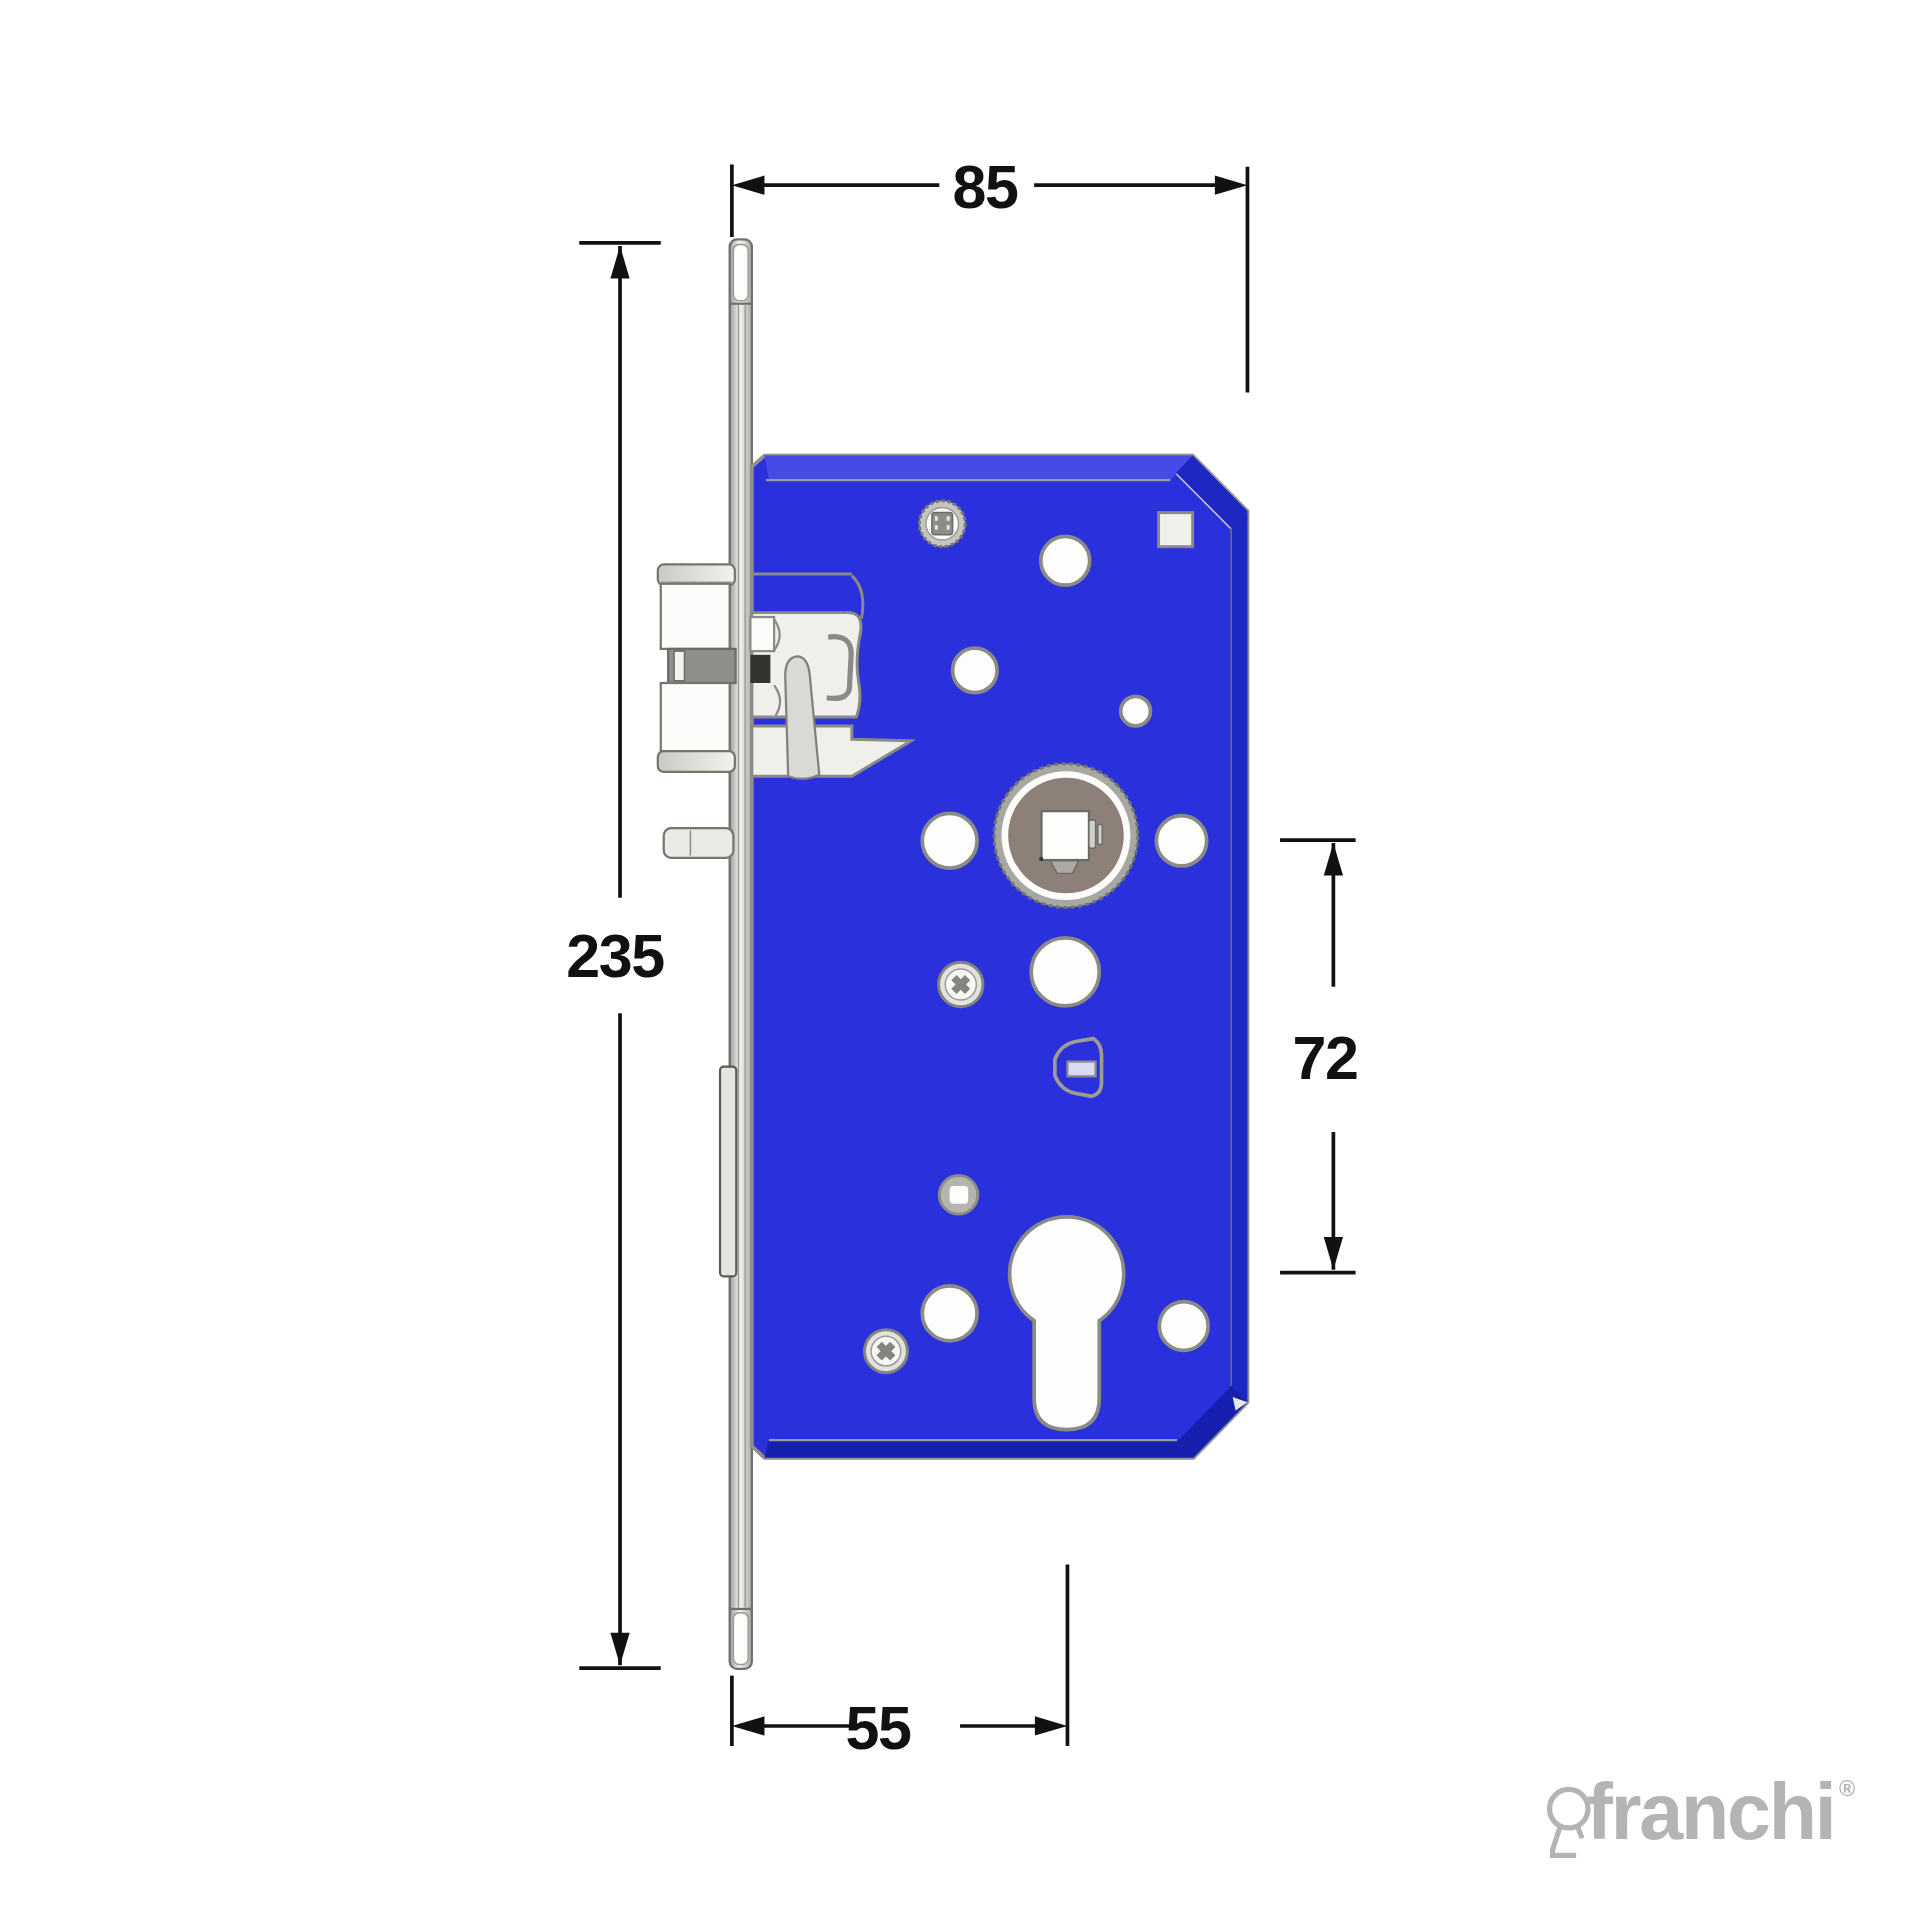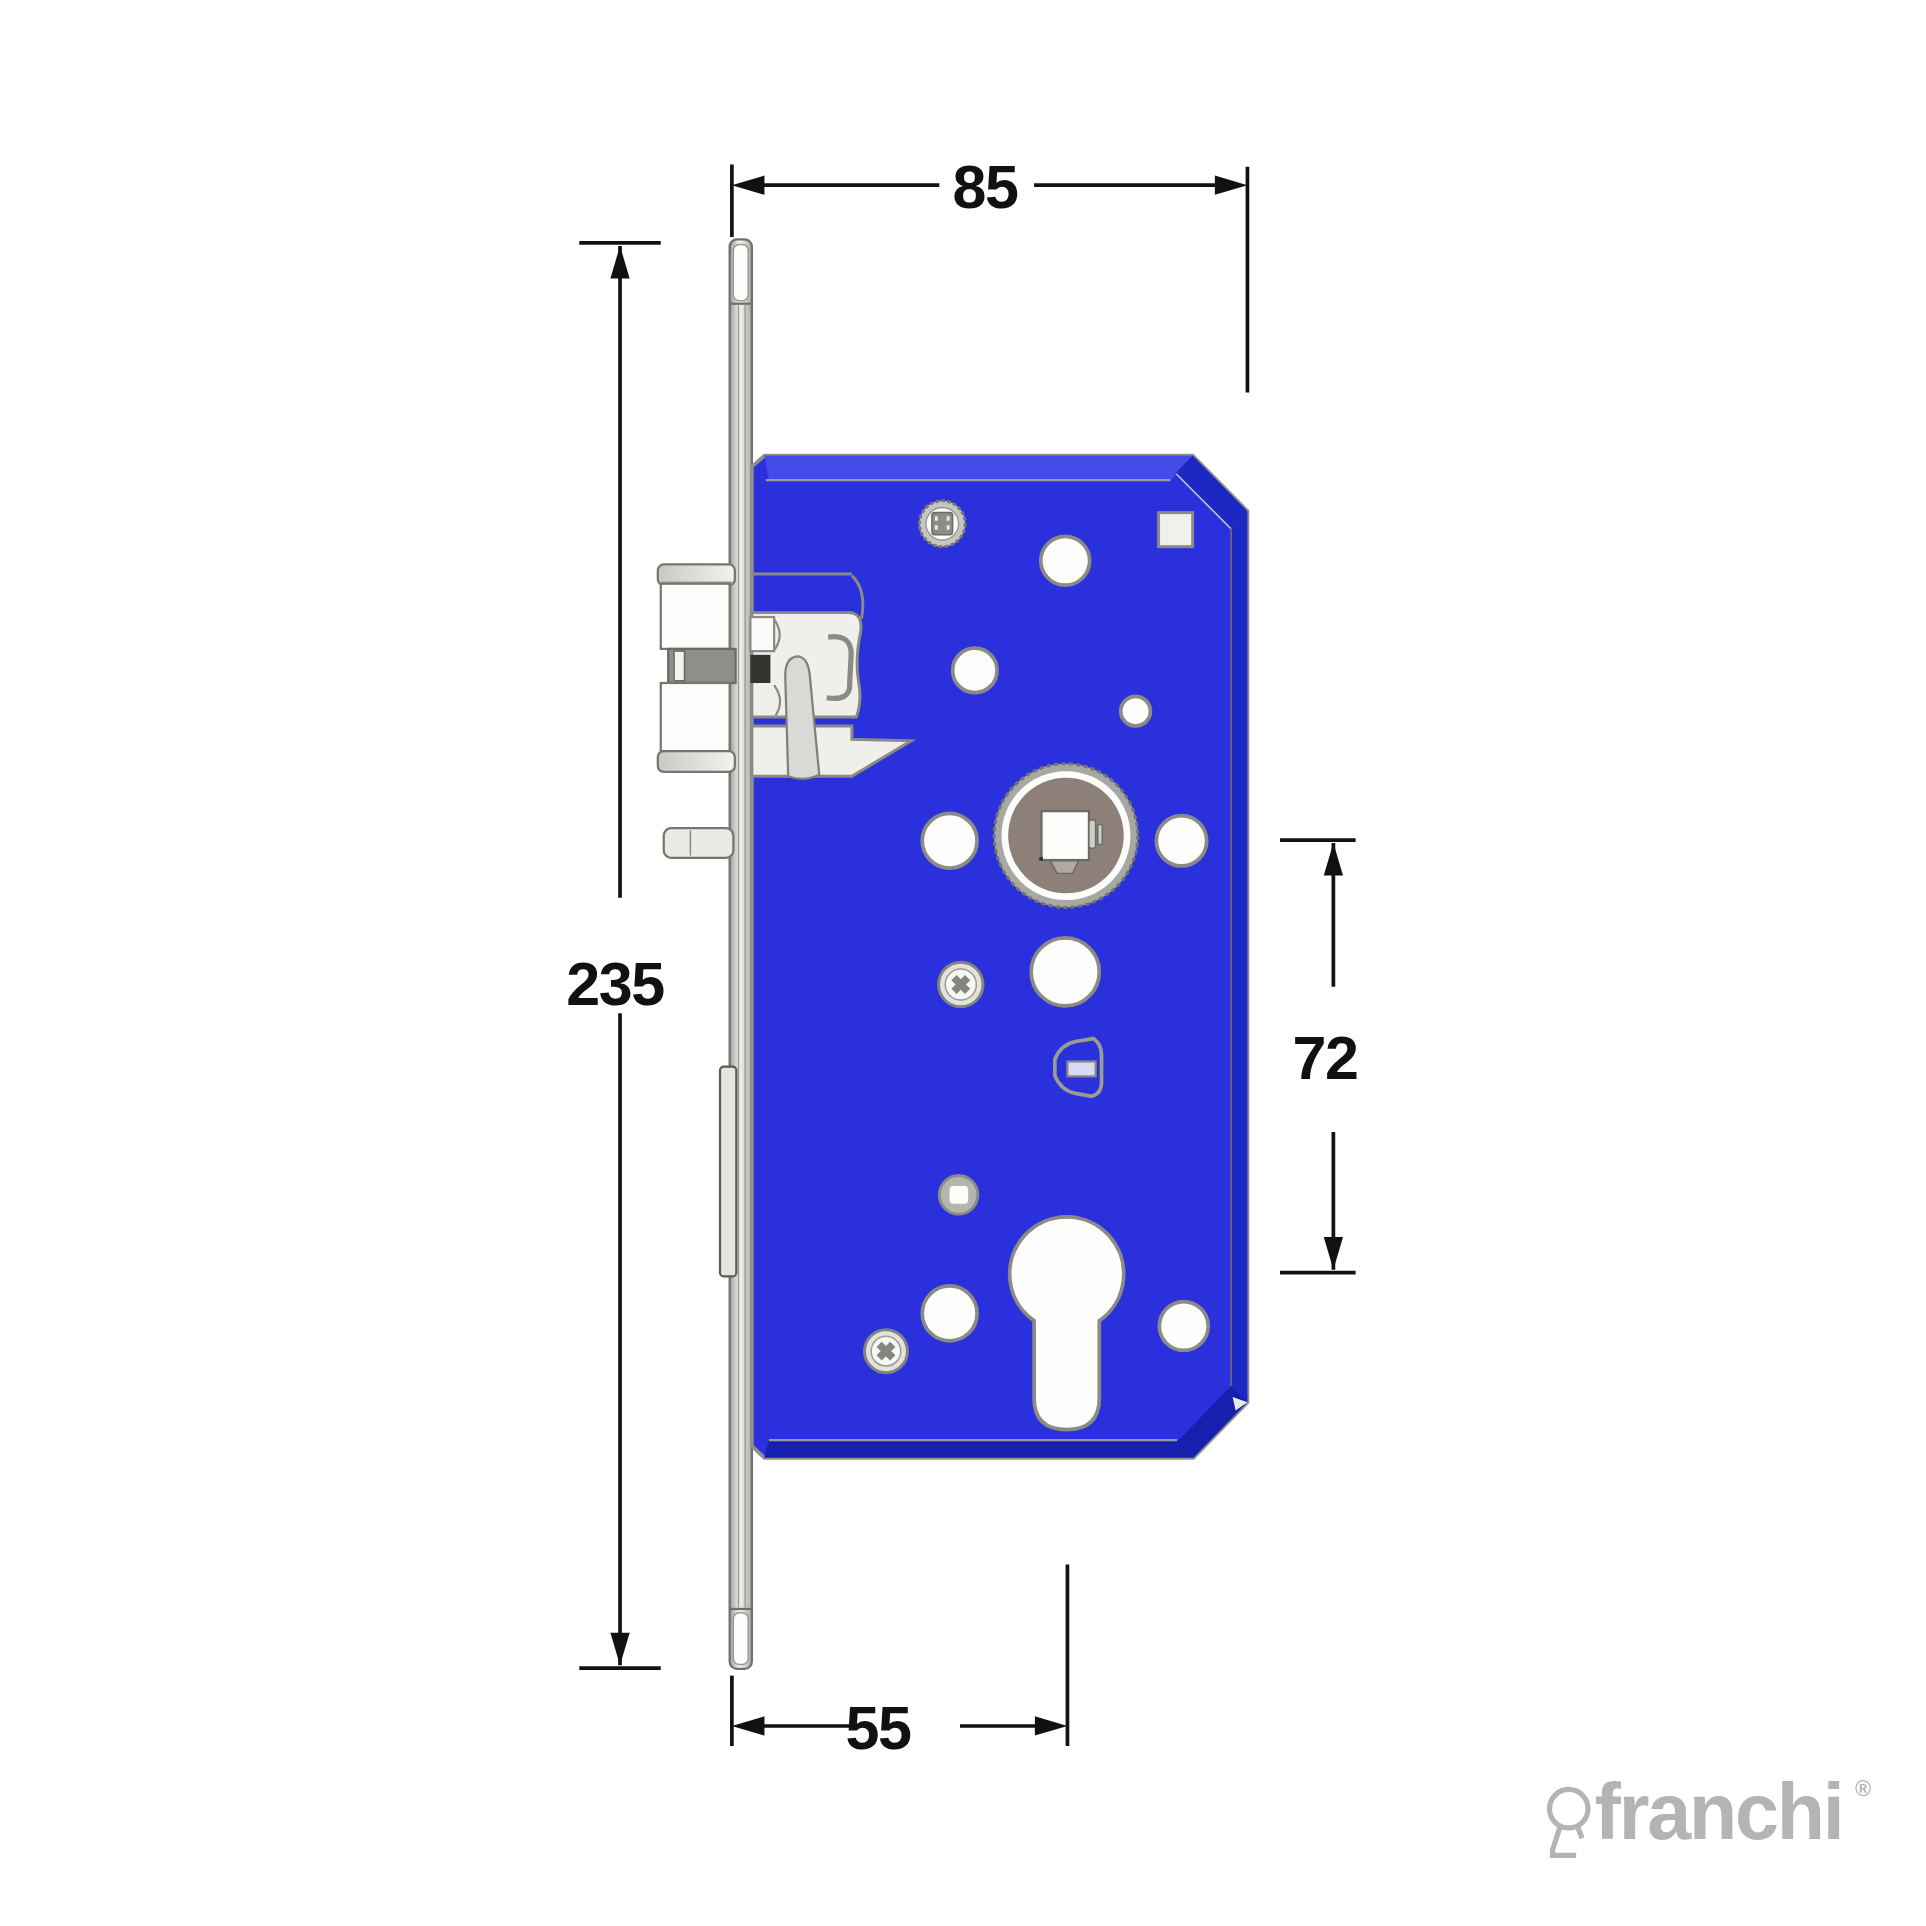--- a/index.html
+++ b/index.html
@@ -9,21 +9,20 @@
   }
   .art{position:absolute;left:0;top:0;}
   .dim-label{
     position:absolute;transform:translate(-50%,-50%);
     font-size:61px;font-weight:bold;letter-spacing:-1.5px;
     color:var(--dimension-black,#111);white-space:nowrap;
   }
   .brand{
     position:absolute;left:1542px;top:1772px;display:flex;align-items:flex-start;
     color:var(--logo-gray,#b4b4b2);
-    gap:8px;
   }
   .brand .word{
     font-size:79px;font-weight:bold;letter-spacing:-2.2px;line-height:1.0;
     margin-left:-10.4px;
   }
   .brand .reg{
     font-size:22px;font-weight:bold;margin-left:4.4px;margin-top:4.4px;
   }
   .brand svg{margin-top:13.3px;}
 </style>
@@ -195,21 +194,21 @@
         <line x1="1441" y1="2112" x2="1441" y2="2357"></line>
         <line x1="1012" y1="2330" x2="1160" y2="2330"></line>
         <line x1="1296" y1="2330" x2="1418" y2="2330"></line>
         <polygon points="988,2330 1032,2317 1032,2343" stroke="none"></polygon>
         <polygon points="1441,2330 1397,2317 1397,2343" stroke="none"></polygon>
       </g>
     </g>
   </svg>
 
   <div class="dim-label" style="left:985px;top:187px;">85</div>
-  <div class="dim-label" style="left:615px;top:984px;">235</div>
+  <div class="dim-label" style="left:615px;top:956px;">235</div>
   <div class="dim-label" style="left:1325px;top:1058px;">72</div>
   <div class="dim-label" style="left:878px;top:1728px;">55</div>
 
   <div class="brand">
     <svg width="55" height="77" viewBox="0 0 74 104">
       <circle cx="36" cy="32" r="26" fill="none" stroke="#b4b4b2" stroke-width="7"></circle>
       <path d="M 25 54 L 14 88 L 14 95 L 46 95 M 47 54 L 54 72" fill="none" stroke="#b4b4b2" stroke-width="7"></path>
     </svg>
     <span class="word">franchi</span>
     <span class="reg">®</span>

